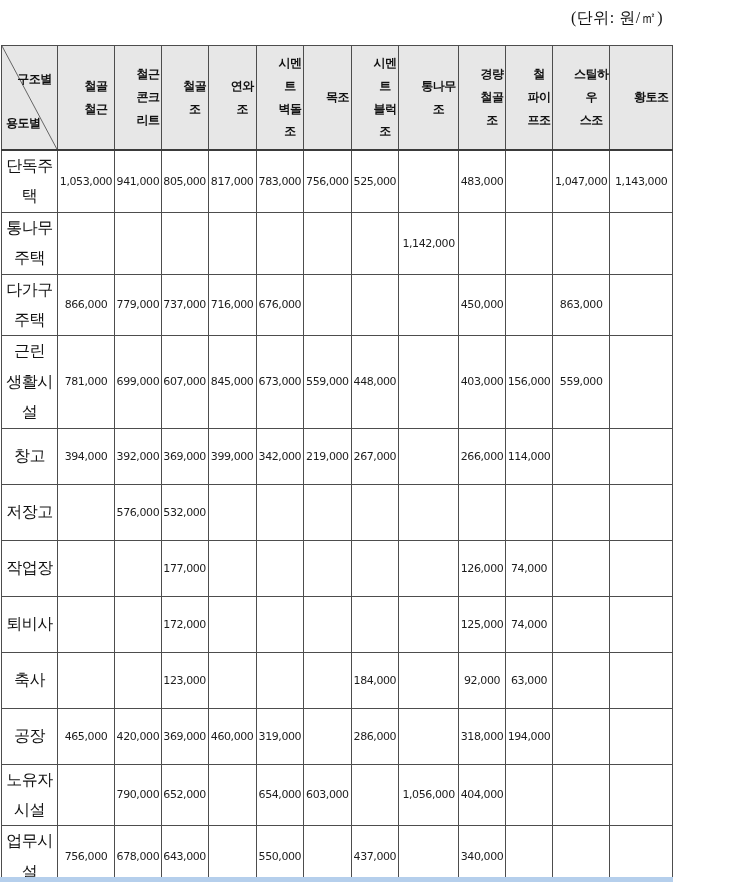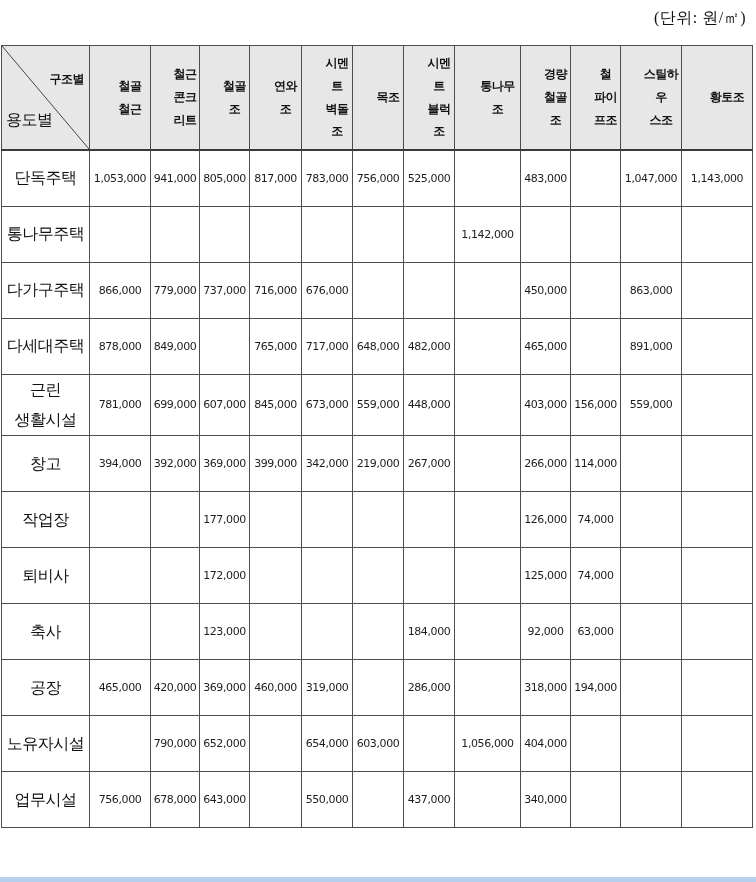--- a/index.html
+++ b/index.html
@@ -1,21 +1,21 @@
 <!DOCTYPE html>
 <html style="--header-bg: #e7e7e7; --grid: #4d4d4d; --strip: #b5cfec;"><head>
 <meta charset="utf-8">
 <style>
   html,body{margin:0;padding:0;}
   body{
     width:756px;height:882px;background:#ffffff;
     font-family:"DejaVu Sans","Liberation Sans",sans-serif;
     color:#111;
   }
-  .page{position:relative;width:756px;height:882px;overflow:hidden;background:#fff;}
+  .page{position:relative;width:673px;height:882px;overflow:hidden;background:#fff;}
   .unit-label{
     position:absolute;top:8px;right:10px;
     font-family:"Liberation Serif","DejaVu Serif",serif;
     font-size:16px;color:#111;letter-spacing:0.5px;
   }
   table.cost-table{
     position:absolute;top:45px;left:1px;
     border-collapse:collapse;table-layout:fixed;
     background:#fff;
   }
@@ -35,21 +35,21 @@
     background:#fff;font-weight:normal;
     font-size:16px;line-height:1.9;letter-spacing:-0.5px;
   }
   .cost-table tbody tr{height:56px;}
   .cost-table td{
     font-size:11px;letter-spacing:-0.4px;color:#1c1c1c;background:#fff;
   }
   th.corner{position:relative;background:var(--header-bg,#e7e7e7);}
   th.corner svg.diag{position:absolute;left:0;top:0;width:100%;height:100%;display:block;}
   .corner-structure{position:absolute;top:22px;right:5px;font-size:12px;font-weight:bold;letter-spacing:-0.5px;}
-  .corner-usage{position:absolute;bottom:14px;left:4px;font-size:16px;font-weight:normal;letter-spacing:-0.5px;}
+  .corner-usage{position:absolute;bottom:14px;left:4px;font-size:12px;font-weight:bold;letter-spacing:-0.5px;}
   .bottom-strip{
     position:absolute;left:0;bottom:0;width:756px;height:5px;
     background:var(--strip,#b5cfec);
   }
 </style>
 </head>
 <body>
 
 <div class="page">
 
@@ -134,35 +134,20 @@
           <td>676,000</td>
           <td></td>
           <td></td>
           <td></td>
           <td>450,000</td>
           <td></td>
           <td>863,000</td>
           <td></td>
         </tr>
         <tr>
-          <th class="row-label">다세대주택</th>
-          <td>878,000</td>
-          <td>849,000</td>
-          <td></td>
-          <td>765,000</td>
-          <td>717,000</td>
-          <td>648,000</td>
-          <td>482,000</td>
-          <td></td>
-          <td>465,000</td>
-          <td></td>
-          <td>891,000</td>
-          <td></td>
-        </tr>
-        <tr>
           <th class="row-label">근린<br>생활시설</th>
           <td>781,000</td>
           <td>699,000</td>
           <td>607,000</td>
           <td>845,000</td>
           <td>673,000</td>
           <td>559,000</td>
           <td>448,000</td>
           <td></td>
           <td>403,000</td>
@@ -179,20 +164,35 @@
           <td>342,000</td>
           <td>219,000</td>
           <td>267,000</td>
           <td></td>
           <td>266,000</td>
           <td>114,000</td>
           <td></td>
           <td></td>
         </tr>
         <tr>
+          <th class="row-label">저장고</th>
+          <td></td>
+          <td>576,000</td>
+          <td>532,000</td>
+          <td></td>
+          <td></td>
+          <td></td>
+          <td></td>
+          <td></td>
+          <td></td>
+          <td></td>
+          <td></td>
+          <td></td>
+        </tr>
+        <tr>
           <th class="row-label">작업장</th>
           <td></td>
           <td></td>
           <td>177,000</td>
           <td></td>
           <td></td>
           <td></td>
           <td></td>
           <td></td>
           <td>126,000</td>

